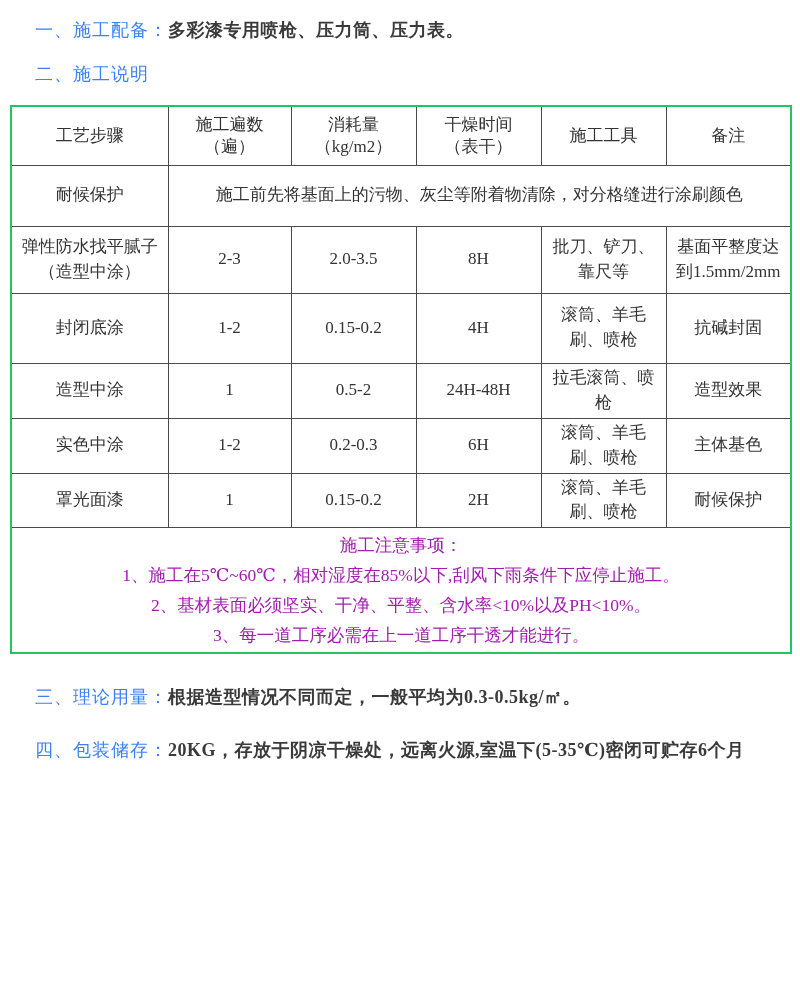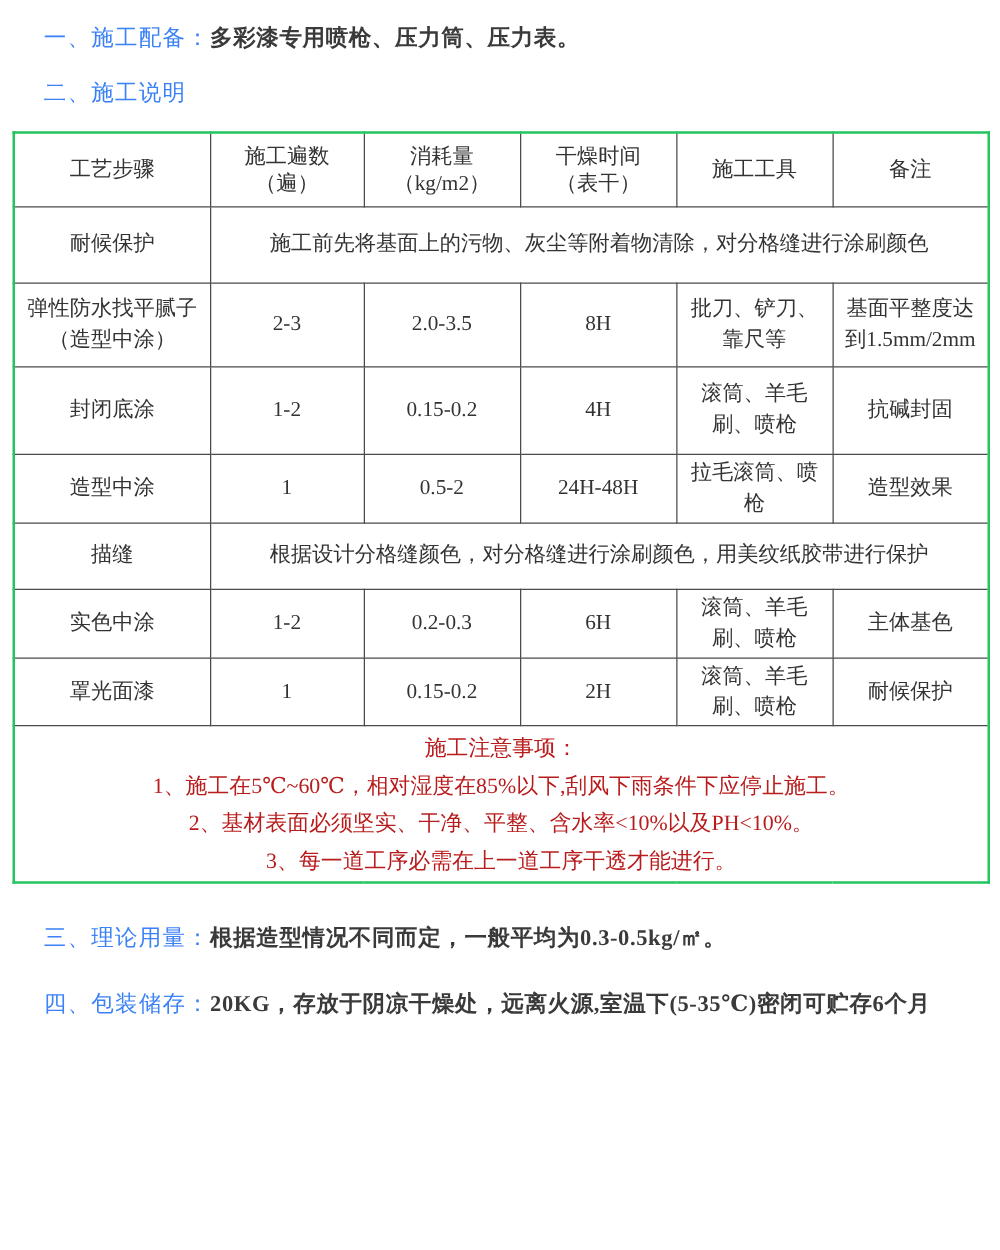--- a/index.html
+++ b/index.html
@@ -49,21 +49,21 @@
     overflow: hidden;
   }
   table.spec { border: 2px solid #22c55e; }
   table.spec th { line-height: 1.3; }
   .pre { white-space: pre-line; }
   td.left, th.left { text-align: left; padding-left: 8px; padding-right: 4px; }
   td.tools { text-align: left; padding-left: 8px; }
 
   
   td.notes-cell { text-align: left; padding: 6px 10px; vertical-align: top; }
-  .note-line { font-size: 17.5px; line-height: 30px; color: #b91c1c; }
+  .note-line { font-size: 17.5px; line-height: 30px; color: #a21caf; }
 
 </style>
 </head>
 <body>
 
 <div class="page">
 
   <p class="sec sec-top1"><b>一、施工配备：</b><span class="plain">多彩漆专用喷枪、压力筒、压力表。</span></p>
 
   <p class="sec sec-top2"><b>二、施工说明</b></p>
@@ -116,24 +116,20 @@
 
       <tr style="height:55px">
         <td>造型中涂</td>
         <td>1</td>
         <td>0.5-2</td>
         <td>24H-48H</td>
         <td class="tools">拉毛滚筒、喷枪</td>
         <td>造型效果</td>
       </tr>
 
-      <tr style="height:53px">
-        <td>描缝</td>
-        <td colspan="5" class="left">根据设计分格缝颜色，对分格缝进行涂刷颜色，用美纹纸胶带进行保护</td>
-      </tr>
 
       <tr style="height:55px">
         <td>实色中涂</td>
         <td>1-2</td>
         <td>0.2-0.3</td>
         <td>6H</td>
         <td class="tools">滚筒、羊毛刷、喷枪</td>
         <td>主体基色</td>
       </tr>
 

